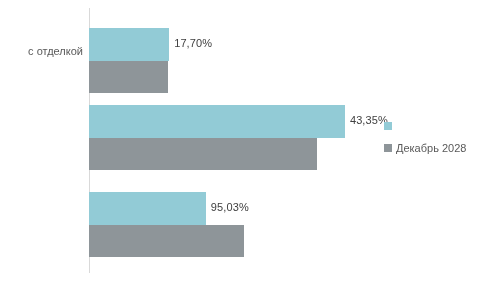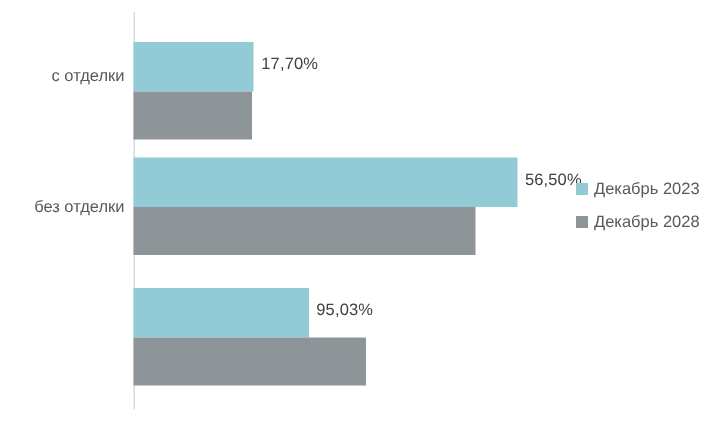--- a/index.html
+++ b/index.html
@@ -107,49 +107,47 @@
     white-space: nowrap;
   }
 </style>
 </head>
 <body>
 
 <div id="chart-root">
 
   <div class="axis-line"></div>
 
-  <div class="cat-tick t0">с отделки</div>
-  <div class="cat-tick t1">без отделки</div>
+  <div class="cat-tick t0">с отделкой</div>
 
   <div class="plot-area">
 
     <div class="cat-group g0">
       <div class="bar series-0" style="width: 80.2px; background: rgb(146, 203, 214);"></div>
       <div class="bar series-1" style="width: 78.8px; background: rgb(142, 149, 153);"></div>
       <div class="data-label" style="left: 85.181px; top: 9px;">17,70%</div>
     </div>
 
     <div class="cat-group g1">
       <div class="bar series-0" style="width: 255.9px; background: rgb(146, 203, 214);"></div>
       <div class="bar series-1" style="width: 227.9px; background: rgb(142, 149, 153);"></div>
-      <div class="data-label" style="left: 260.945px; top: 9px;">56,50%</div>
+      <div class="data-label" style="left: 260.945px; top: 9px;">43,35%</div>
     </div>
 
     <div class="cat-group g2">
       <div class="bar series-0" style="width: 116.9px; background: rgb(146, 203, 214);"></div>
       <div class="bar series-1" style="width: 154.9px; background: rgb(142, 149, 153);"></div>
       <div class="data-label" style="left: 121.874px; top: 9px;">95,03%</div>
     </div>
 
   </div>
 
   <div class="legend">
     <div class="legend-item">
       <span class="legend-swatch" style="background: rgb(146, 203, 214);"></span>
-      <span class="legend-label">Декабрь 2023</span>
     </div>
     <div class="legend-item">
       <span class="legend-swatch" style="background: rgb(142, 149, 153);"></span>
       <span class="legend-label">Декабрь 2028</span>
     </div>
   </div>
 
 </div>
 
 </body></html>

